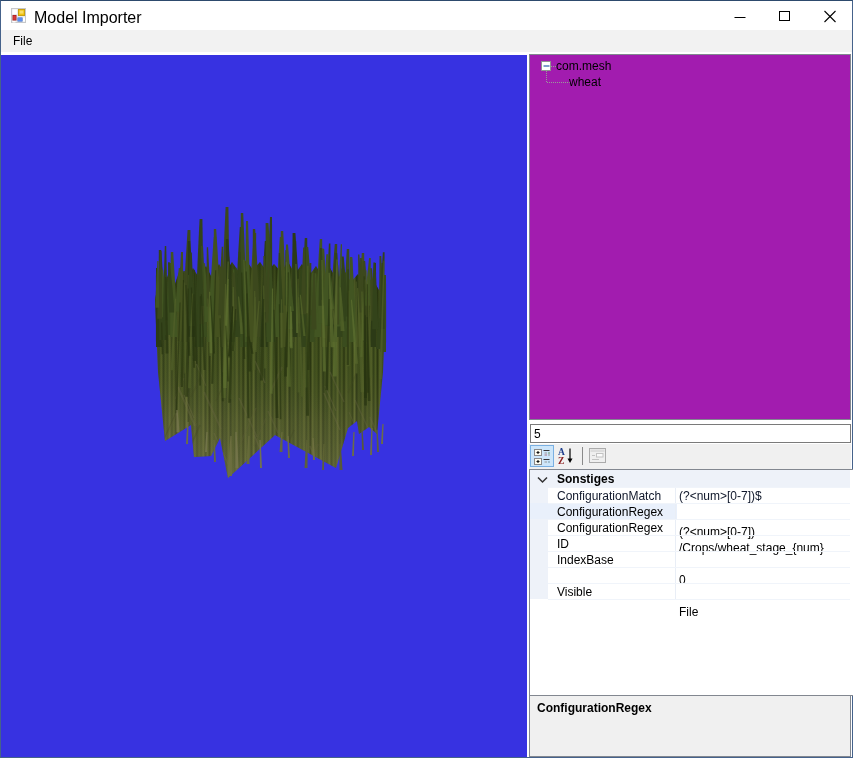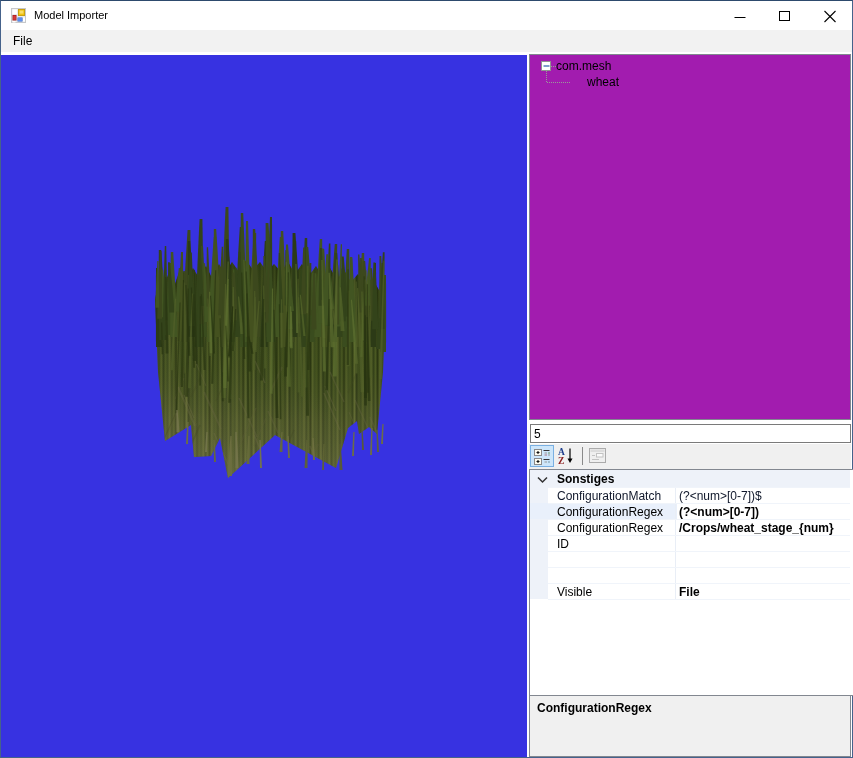--- a/index.html
+++ b/index.html
@@ -1,20 +1,20 @@
 <!DOCTYPE html>
 <html><head><meta charset="utf-8"><style>
 html,body{margin:0;padding:0;}
 body{width:853px;height:758px;overflow:hidden;position:relative;background:#fff;
   font-family:"Liberation Sans",sans-serif;font-size:12px;color:#000;}
 .abs{position:absolute;}
 
 #frame{left:0;top:0;width:853px;height:758px;border:1px solid #45628b;border-top:1px solid #2d4a6d;box-sizing:border-box;}
 #title{left:1px;top:1px;width:851px;height:29px;background:#fff;}
-#titletext{left:33px;top:8px;font-size:11px;}
+#titletext{left:33px;top:8px;font-size:16px;}
 #menubar{left:1px;top:30px;width:851px;height:22px;background:#f2f2f2;}
 #filetext{left:12px;top:4px;}
 
 #viewport{left:1px;top:55px;width:526px;height:702px;background:#3732e1;overflow:hidden;}
 
 #tree{left:529px;top:54px;width:322px;height:366px;background:#a21caf;border:1px solid #828790;box-sizing:border-box;}
 
 #tbox{left:530px;top:424px;width:321px;height:19px;background:#fff;border:1px solid #7a7a7a;box-sizing:border-box;}
 #tbox span{position:absolute;left:3px;top:2px;}
 
@@ -26,21 +26,21 @@
 
 #pgrid{left:529px;top:469px;width:388px;height:227px;background:#fff;border:1px solid #828790;box-sizing:border-box;}
 #gutter{left:0;top:0;width:18px;height:129px;background:#eef2f9;}
 #catrow{left:0;top:0;width:320px;height:17px;background:#eef2f9;font-weight:bold;}
 #catrow span{position:absolute;left:27px;top:2px;}
 .prow{left:18px;height:16px;width:302px;}
 .plabel{position:absolute;left:9px;top:2px;white-space:nowrap;}
 .pval{position:absolute;left:131px;top:2px;white-space:nowrap;}
 .vline{left:145px;top:17px;width:1px;height:112px;background:#e9eef6;}
 .gray{color:#0f172a;}
-.bold{font-weight:bold;}
+.bold{font-weight:normal;margin-top:20px;}
 .rowsep{position:absolute;left:18px;width:302px;height:1px;background:#f0f4fa;}
 #selrow{left:0px;top:33px;width:147px;height:16px;background:#e9f0fb;}
 
 #dpane{left:529px;top:695px;width:322px;height:62px;background:#f0f0f0;border:1px solid #828790;box-sizing:border-box;}
 #dpane span{position:absolute;left:7px;top:5px;font-weight:bold;}
 </style></head>
 <body>
 <div id="frame" class="abs"></div>
 <div id="title" class="abs">
   <svg class="abs" style="left:10px;top:7px" width="16" height="16" viewBox="0 0 16 16">
@@ -435,21 +435,21 @@
   <svg class="abs" style="left:0;top:0" width="320" height="364">
     <rect x="11.5" y="6.5" width="9" height="9" fill="#fff" stroke="#919191"></rect>
     <line x1="13.5" y1="11" x2="19.5" y2="11" stroke="#4a72b8" stroke-width="1.4"></line>
     <g stroke="#9a9a9a" stroke-width="1" stroke-dasharray="1 1" shape-rendering="crispEdges">
       <line x1="21" y1="11.5" x2="26" y2="11.5"></line>
       <line x1="16.5" y1="16" x2="16.5" y2="28"></line>
       <line x1="17" y1="27.5" x2="41" y2="27.5"></line>
     </g>
   </svg>
   <span class="abs" style="left:26px;top:4px">com.mesh</span>
-  <span class="abs" style="left:57px;top:20px">wheat</span>
+  <span class="abs" style="left:39px;top:20px">wheat</span>
 </div>
 <div id="tbox" class="abs">
     <span>5</span>
   </div>
 <div id="ptool" class="abs">
   <div id="btncat" class="abs">
     <svg class="abs" style="left:3px;top:2px" width="18" height="18" viewBox="0 0 18 18">
       <rect x="0.5" y="1.5" width="7" height="6" fill="#fdfcf0" stroke="#8a8a8a"></rect>
       <path d="M4,3 v3 M2.5,4.5 h3" stroke="#111" stroke-width="1.1" fill="none"></path>
       <rect x="0.5" y="10.5" width="7" height="6" fill="#fdfcf0" stroke="#8a8a8a"></rect>
@@ -503,20 +503,24 @@
       <span class="plabel">ConfigurationRegex</span>
       <span class="pval bold">(?&lt;num&gt;[0-7])</span>
     </div>
   <div class="prow abs" style="top:49px">
       <span class="plabel">ConfigurationRegex</span>
       <span class="pval bold">/Crops/wheat_stage_{num}</span>
     </div>
   <div class="prow abs" style="top:65px">
       <span class="plabel">ID</span>
     </div>
+  <div class="prow abs" style="top:81px">
+      <span class="plabel">IndexBase</span>
+      <span class="pval bold">0</span>
+    </div>
   <div class="prow abs" style="top:113px">
       <span class="plabel">Visible</span>
       <span class="pval bold">File</span>
     </div>
   <div class="rowsep" style="top:17px"></div>
   <div class="rowsep" style="top:33px"></div>
   <div class="rowsep" style="top:49px"></div>
   <div class="rowsep" style="top:65px"></div>
   <div class="rowsep" style="top:81px"></div>
   <div class="rowsep" style="top:97px"></div>

